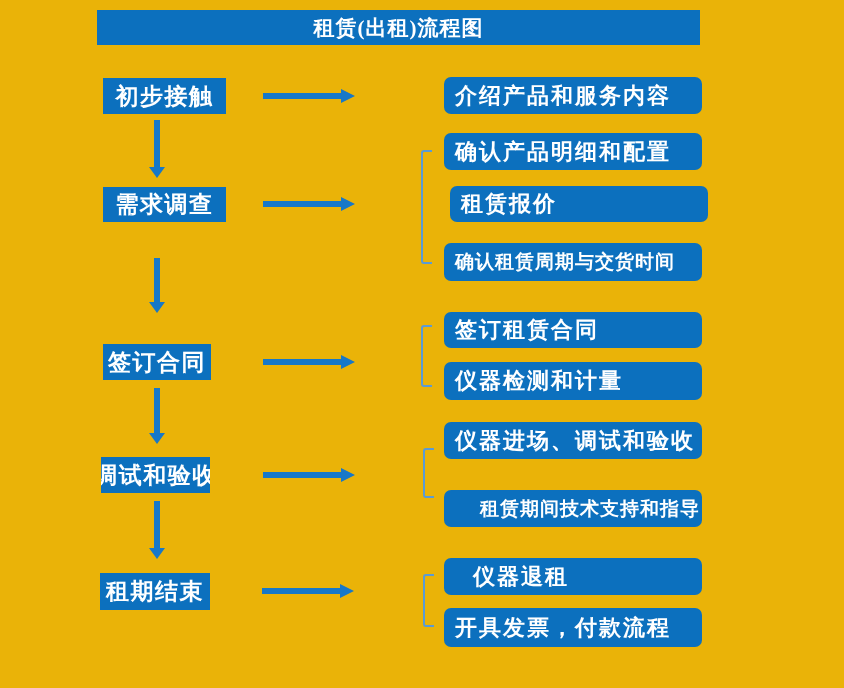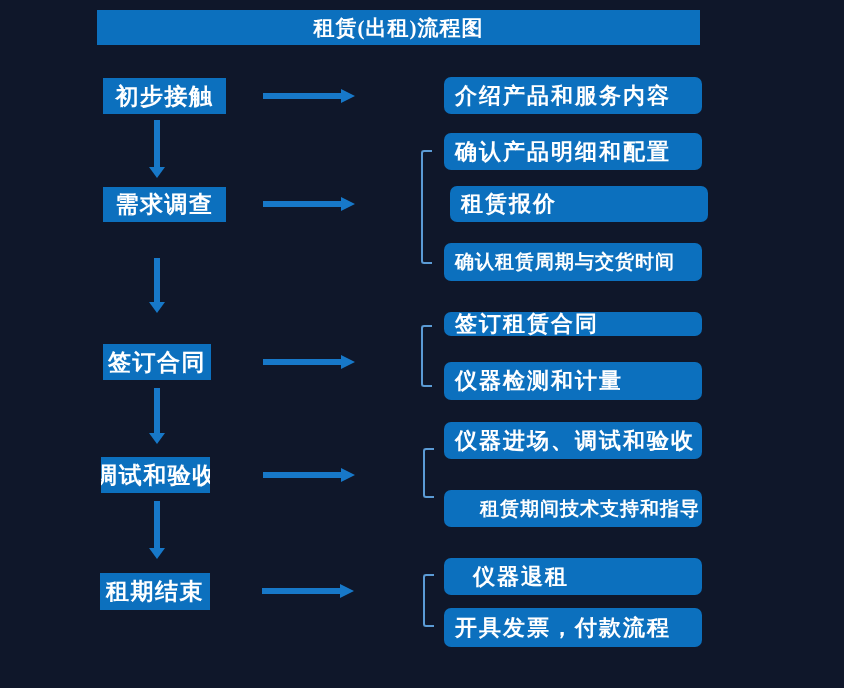--- a/index.html
+++ b/index.html
@@ -1,20 +1,20 @@
 <!DOCTYPE html>
 <html style="--box-blue: #0C70BE; --arrow-blue: #1778C8; --bracket-blue: #5B9BD5; --text-white: #FFFFFF;"><head>
 <meta charset="utf-8">
 <style>
   html, body { margin: 0; padding: 0; background: #ffffff; }
   .canvas {
     position: relative;
     width: 844px;
     height: 688px;
-    background: #0f172a;
+    background: #eab308;
     overflow: hidden;
     font-family: "Liberation Serif", "DejaVu Serif", serif;
   }
 
   
   .box {
     position: absolute;
     background: var(--box-blue, #0C70BE);
     color: var(--text-white, #ffffff);
     font-weight: bold;
@@ -108,21 +108,21 @@
   <div class="box step" style="left:103px; top:344px; width:108px; height:36px;">签订合同</div>
   <div class="box step" style="left:101px; top:457px; width:109px; height:36px;">调试和验收</div>
   <div class="box step" style="left:100px; top:573px; width:110px; height:37px;">租期结束</div>
 
   <div class="box detail" style="top:77px;  height:37px;">介绍产品和服务内容</div>
 
   <div class="box detail" style="top:133px; height:37px;">确认产品明细和配置</div>
   <div class="box detail" style="top:186px; height:36px;margin-left:6px;">租赁报价</div>
   <div class="box detail long" style="top:243px; height:38px;">确认租赁周期与交货时间</div>
 
-  <div class="box detail" style="top:312px; height:24px;">签订租赁合同</div>
+  <div class="box detail" style="top:312px; height:36px;">签订租赁合同</div>
   <div class="box detail" style="top:362px; height:38px;">仪器检测和计量</div>
 
   <div class="box detail" style="top:422px; height:37px;">仪器进场、调试和验收</div>
   <div class="box detail long" style="top:490px; height:37px;padding-left:36px;">租赁期间技术支持和指导</div>
 
   <div class="box detail" style="top:558px; height:37px;padding-left:29px;">仪器退租</div>
   <div class="box detail" style="top:608px; height:39px;">开具发票，付款流程</div>
 
   <div class="h-arrow" style="left:263px; top:89px;">
     <div class="shaft"></div>

